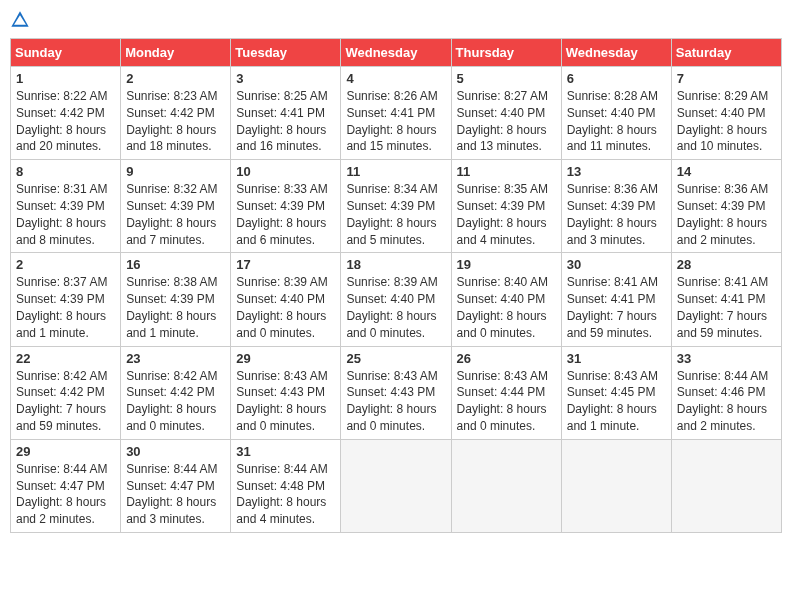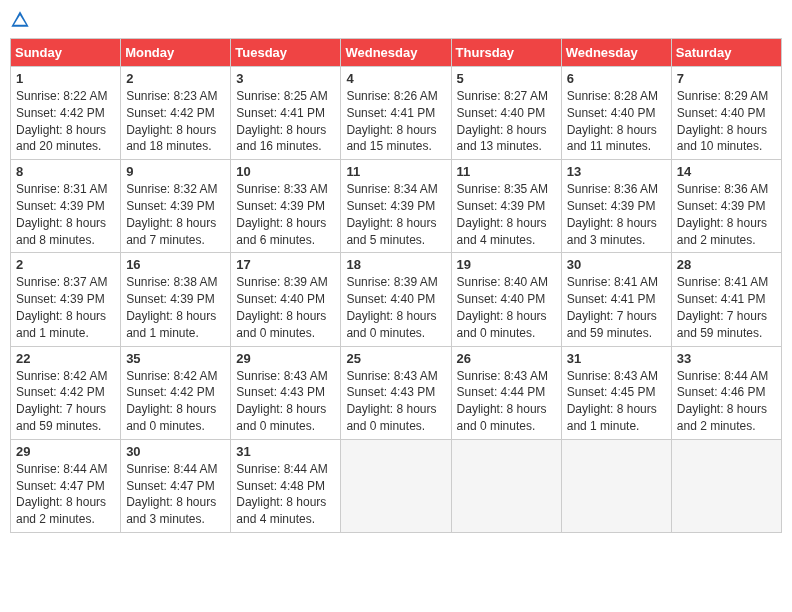--- a/index.html
+++ b/index.html
@@ -294,21 +294,21 @@
       <tr>
         <td>
           <span class="day-num">22</span>
           <div class="day-info">
             Sunrise: 8:42 AM<br>
             Sunset: 4:42 PM<br>
             Daylight: 7 hours and 59 minutes.
           </div>
         </td>
         <td>
-          <span class="day-num">35</span>
+          <span class="day-num">23</span>
           <div class="day-info">
             Sunrise: 8:42 AM<br>
             Sunset: 4:42 PM<br>
             Daylight: 8 hours and 0 minutes.
           </div>
         </td>
         <td>
           <span class="day-num">29</span>
           <div class="day-info">
             Sunrise: 8:43 AM<br>

